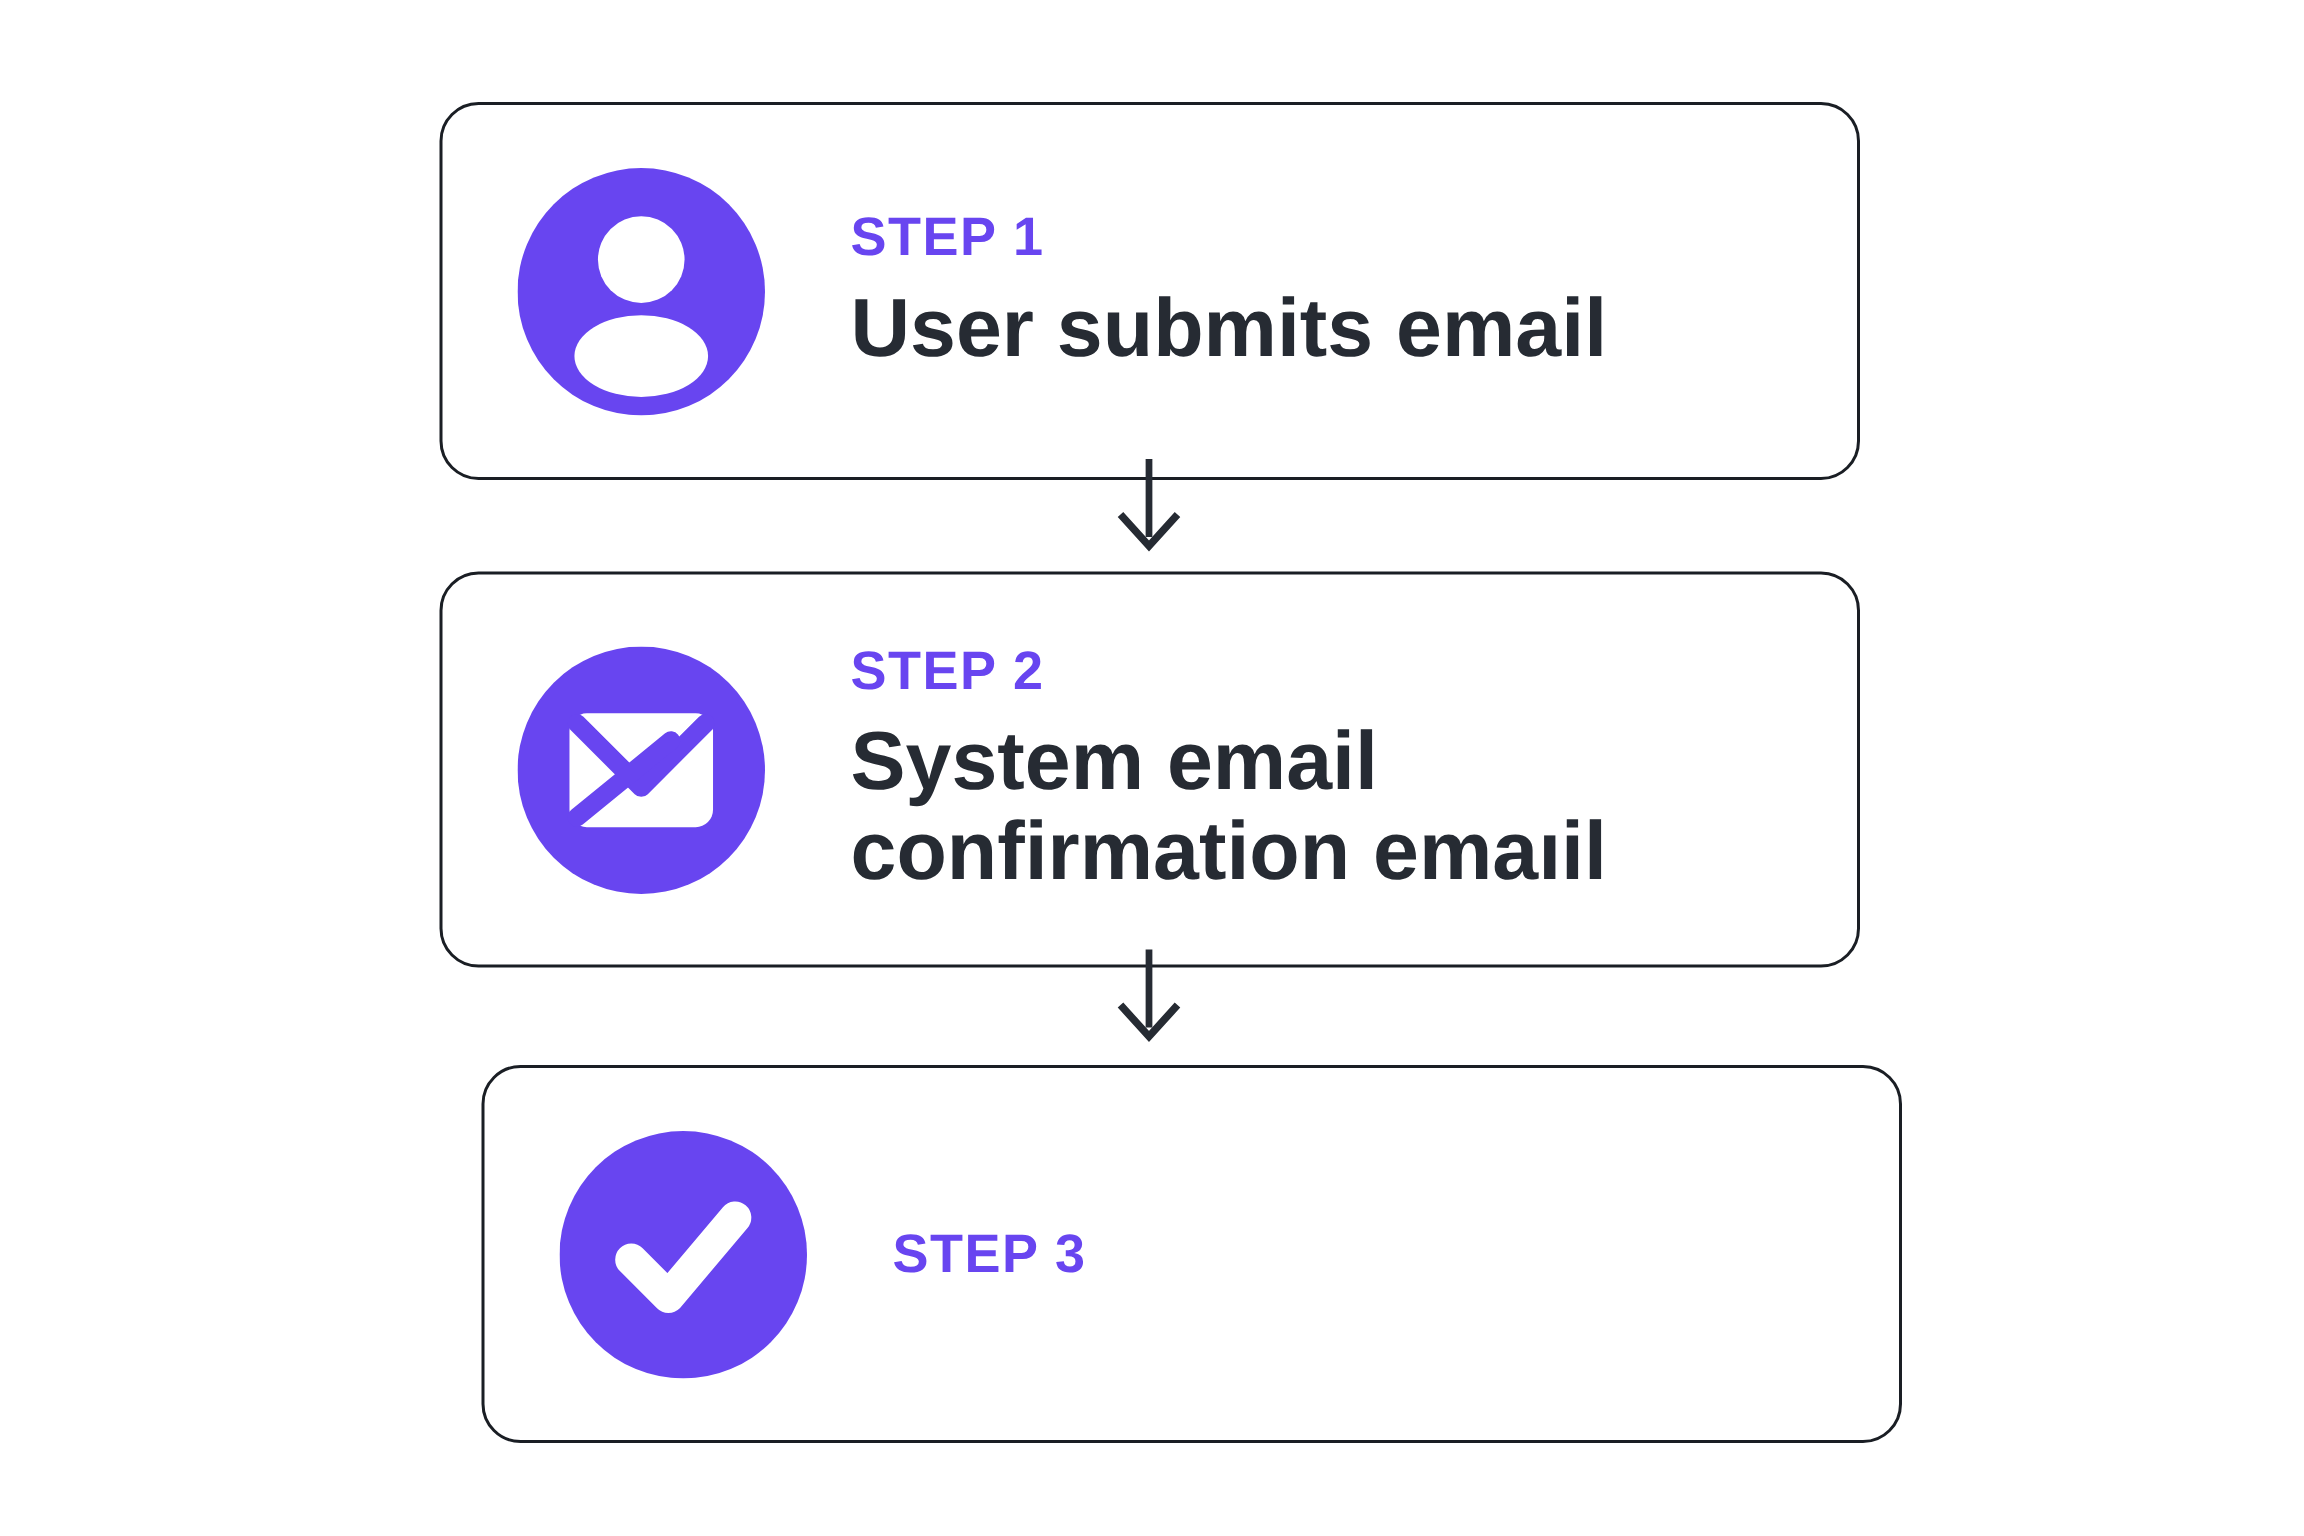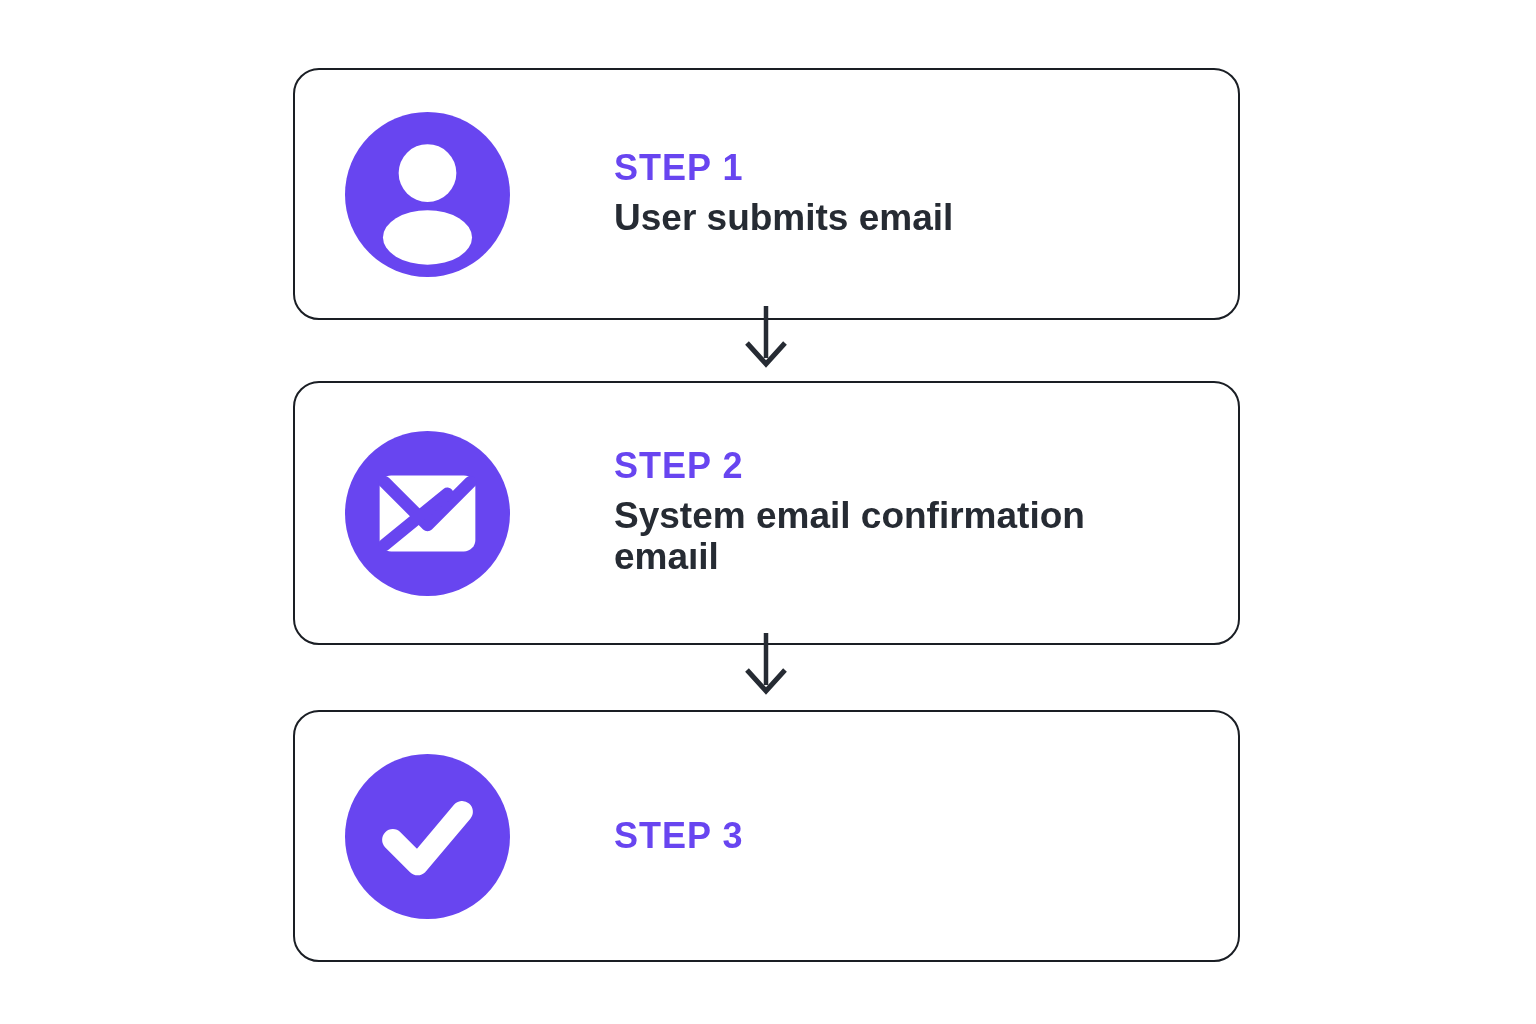--- a/index.html
+++ b/index.html
@@ -24,44 +24,43 @@
   .step-box {
     position: absolute;
     left: 293px;
     width: 947px;
     background: #fff;
     border: 2.5px solid var(--border);
     border-radius: 26px;
     display: flex;
     align-items: center;
     padding-left: 50px;
-    gap: 47px;
   }
   .box-1 { top: 68px;  height: 252px; }
   .box-2 { top: 381px; height: 264px; justify-content: center; }
-  .box-3 { top: 710px; height: 252px; }
+  .box-3 { top: 710px; height: 252px; margin-left: 28px; }
 
   .icon-wrap {
     width: 165px;
     height: 165px;
     flex: 0 0 auto;
   }
   .icon-wrap svg { width: 100%; height: 100%; display: block; }
 
   .text-block { margin-left: 57px; padding-right: 40px; }
   .step-label {
     color: var(--accent);
     font-size: 36px;
     font-weight: bold;
     letter-spacing: 1px;
     line-height: 1;
   }
   .step-title {
     color: var(--title);
-    font-size: 37px;
+    font-size: 55px;
     font-weight: bold;
     line-height: 1.1;
     margin-top: 12px;
     max-width: 650px;
   }
 
   .arrow {
     position: absolute;
     left: 743px;
     width: 46px;

